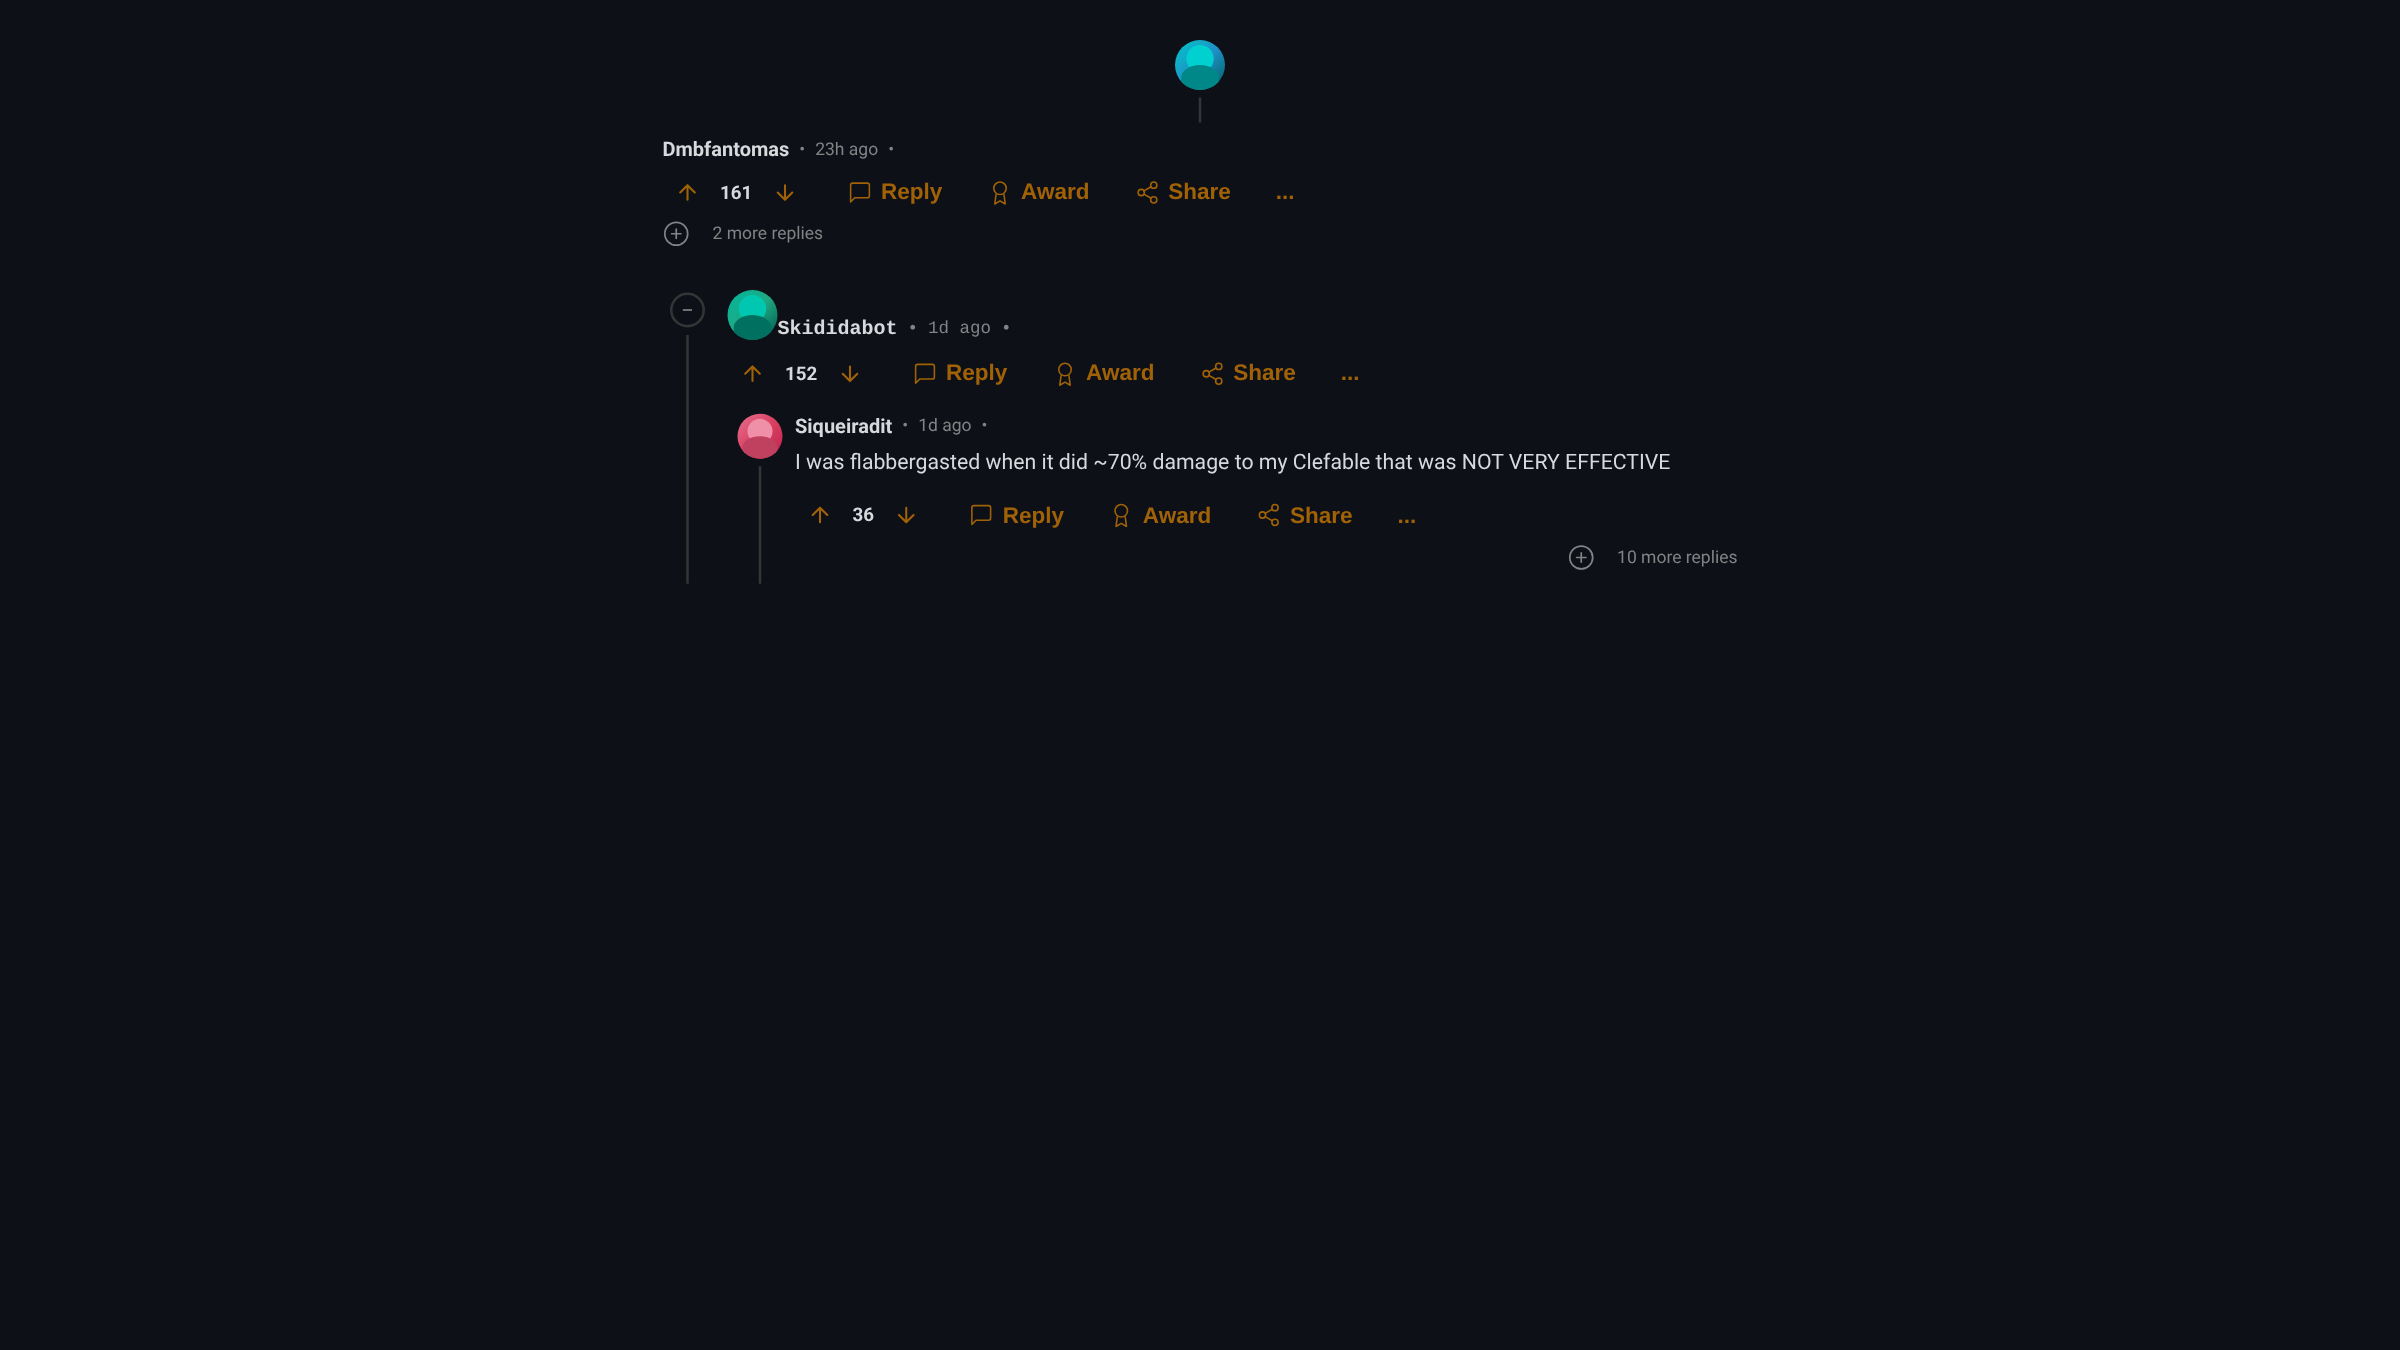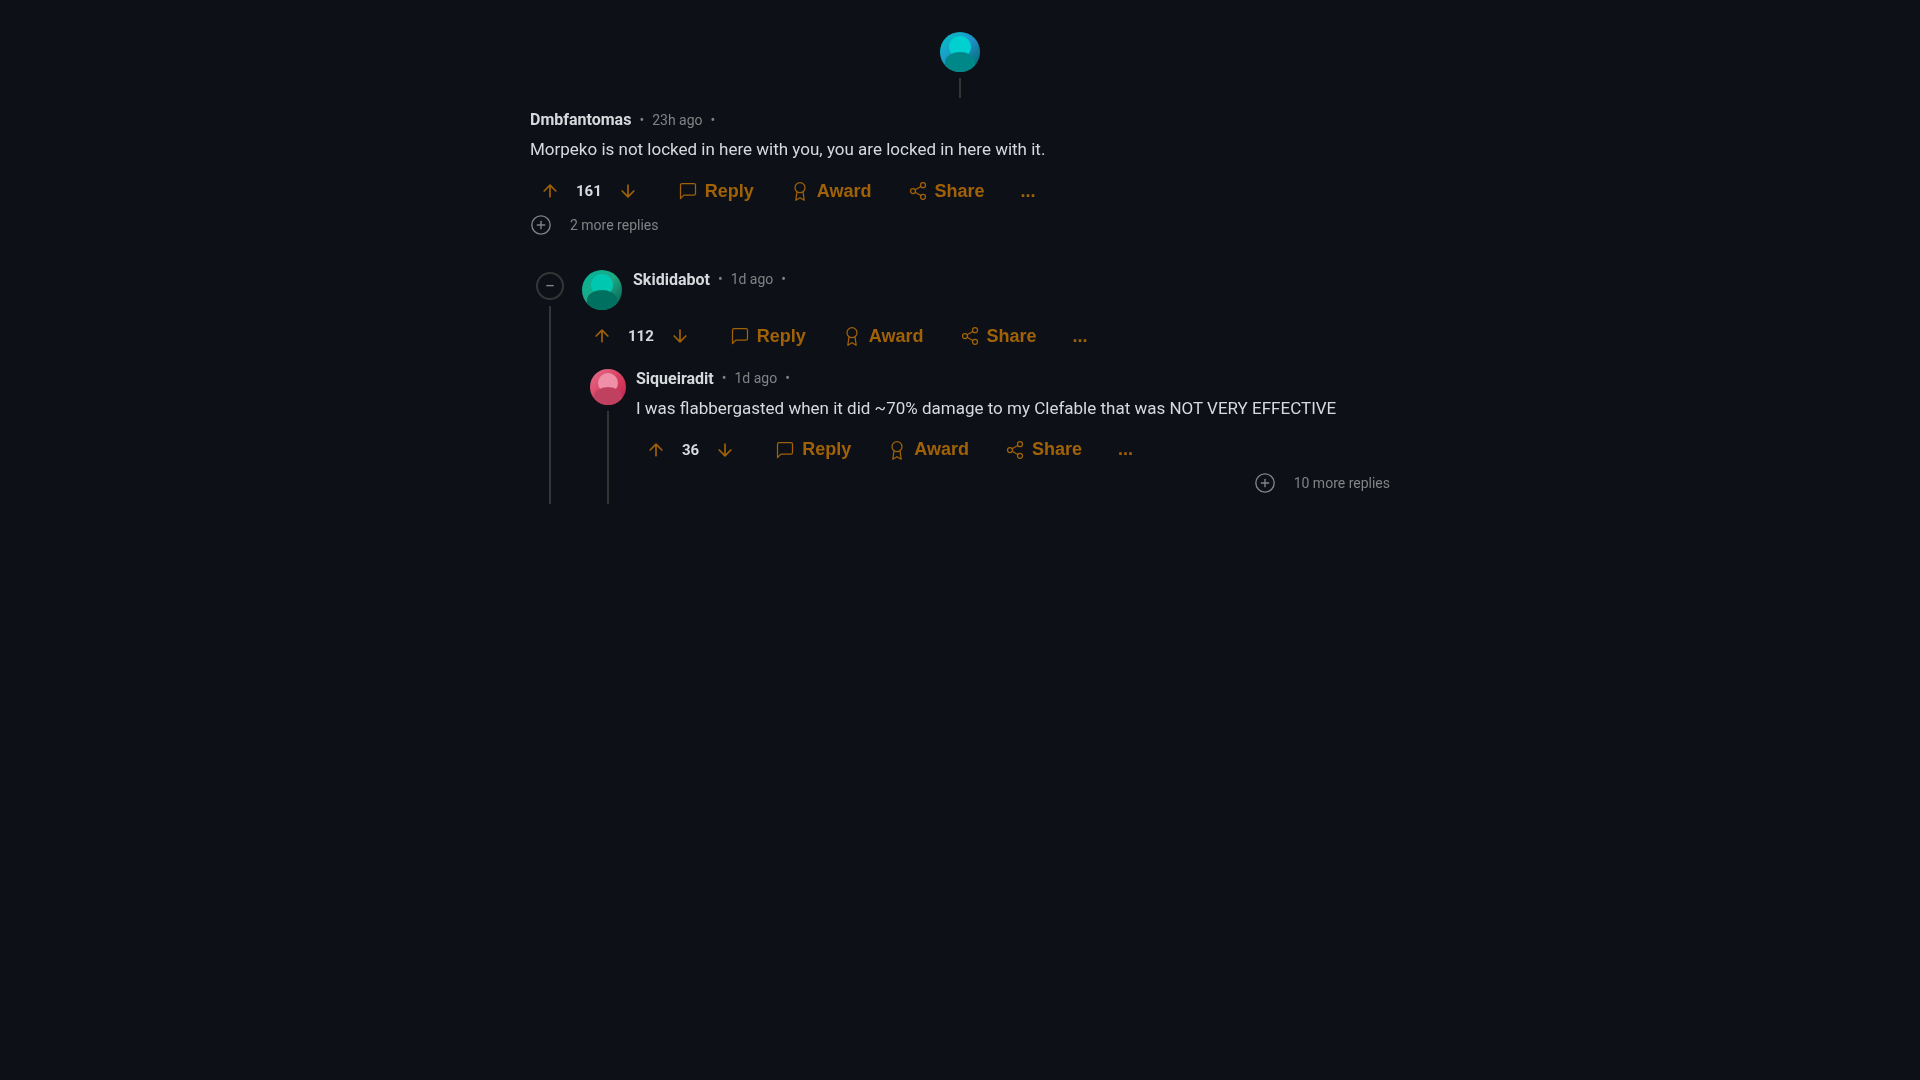--- a/index.html
+++ b/index.html
@@ -268,21 +268,20 @@
         <div class="avatar avatar-dmbfantomas"></div>
         <div class="thread-line"></div>
       </div>
       <div class="comment-body">
         <div class="comment-header">
           <span class="username">Dmbfantomas</span>
           <span class="dot-separator">•</span>
           <span class="timestamp">23h ago</span>
           <span class="dot-separator">•</span>
         </div>
-        <div class="comment-text">Morpeko is not locked in here with you, you are locked in here with it.</div>
         <div class="action-bar">
           <div class="vote-section">
             <button class="action-btn">
               <svg class="icon-svg" viewBox="0 0 24 24">
                 <path d="M12 19V5M5 12l7-7 7 7" stroke-width="2"></path>
               </svg>
             </button>
             <span class="vote-count">161</span>
             <button class="action-btn">
               <svg class="icon-svg" viewBox="0 0 24 24">
@@ -329,37 +328,37 @@
     </div>
 
     <div style="display:flex; flex-direction:row; gap:0; padding: 12px 0 0 0;">
       <div style="display:flex; flex-direction:column; align-items:center; min-width:40px;">
 
         <div class="collapse-icon" style="margin-top:2px;">−</div>
         <div class="thread-line" style="margin-top:6px;"></div>
       </div>
       <div style="flex:1; padding-left:12px;">
 
-        <div style="display:flex; align-items:flex-start; gap:11px; margin-bottom:10px;">
+        <div style="display:flex; align-items:flex-end; gap:0; margin-bottom:10px;font-family:Liberation Mono, monospace;">
           <div class="avatar avatar-skididabot" style="width:40px;height:40px;"></div>
           <div class="comment-header" style="margin-bottom:0;">
             <span class="username">Skididabot</span>
             <span class="dot-separator">•</span>
             <span class="timestamp">1d ago</span>
             <span class="dot-separator">•</span>
           </div>
         </div>
         <div class="action-bar">
           <div class="vote-section">
             <button class="action-btn">
               <svg class="icon-svg" viewBox="0 0 24 24">
                 <path d="M12 19V5M5 12l7-7 7 7" stroke-width="2"></path>
               </svg>
             </button>
-            <span class="vote-count">112</span>
+            <span class="vote-count">152</span>
             <button class="action-btn">
               <svg class="icon-svg" viewBox="0 0 24 24">
                 <path d="M12 5v14M19 12l-7 7-7-7" stroke-width="2"></path>
               </svg>
             </button>
           </div>
           <button class="action-btn">
             <svg class="icon-svg" viewBox="0 0 24 24">
               <path d="M21 15a2 2 0 0 1-2 2H7l-4 4V5a2 2 0 0 1 2-2h14a2 2 0 0 1 2 2z"></path>
             </svg>

